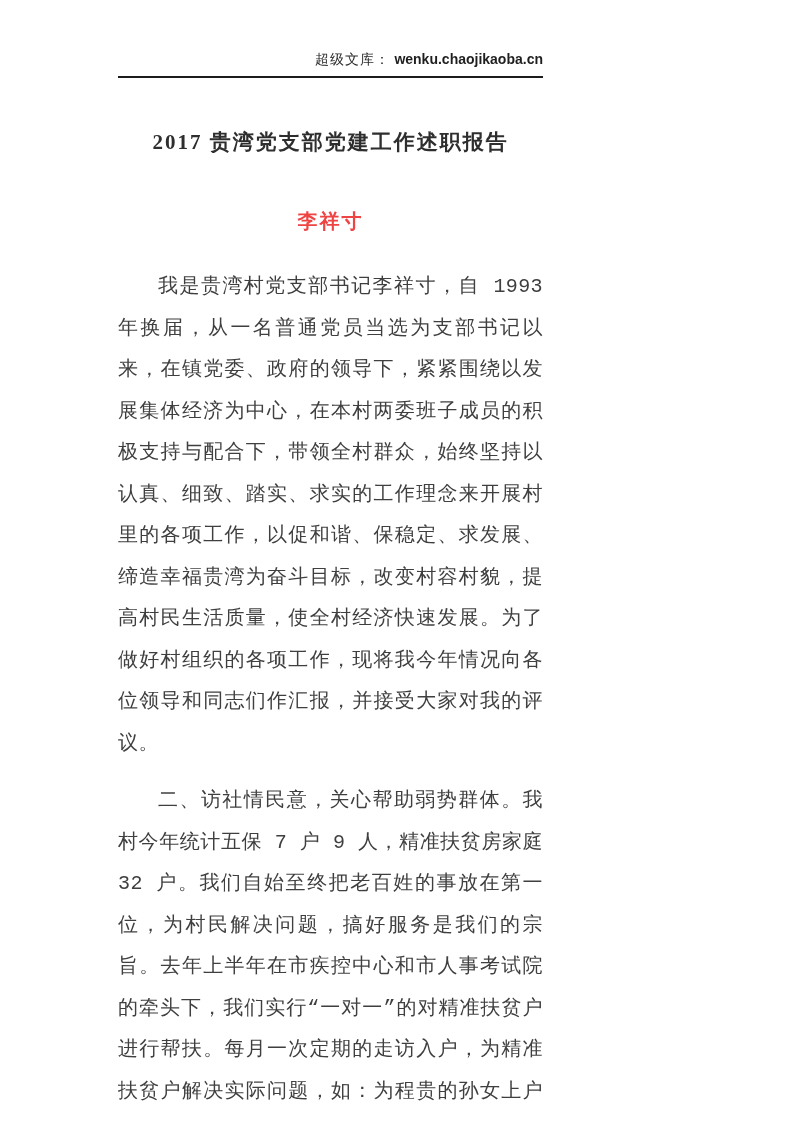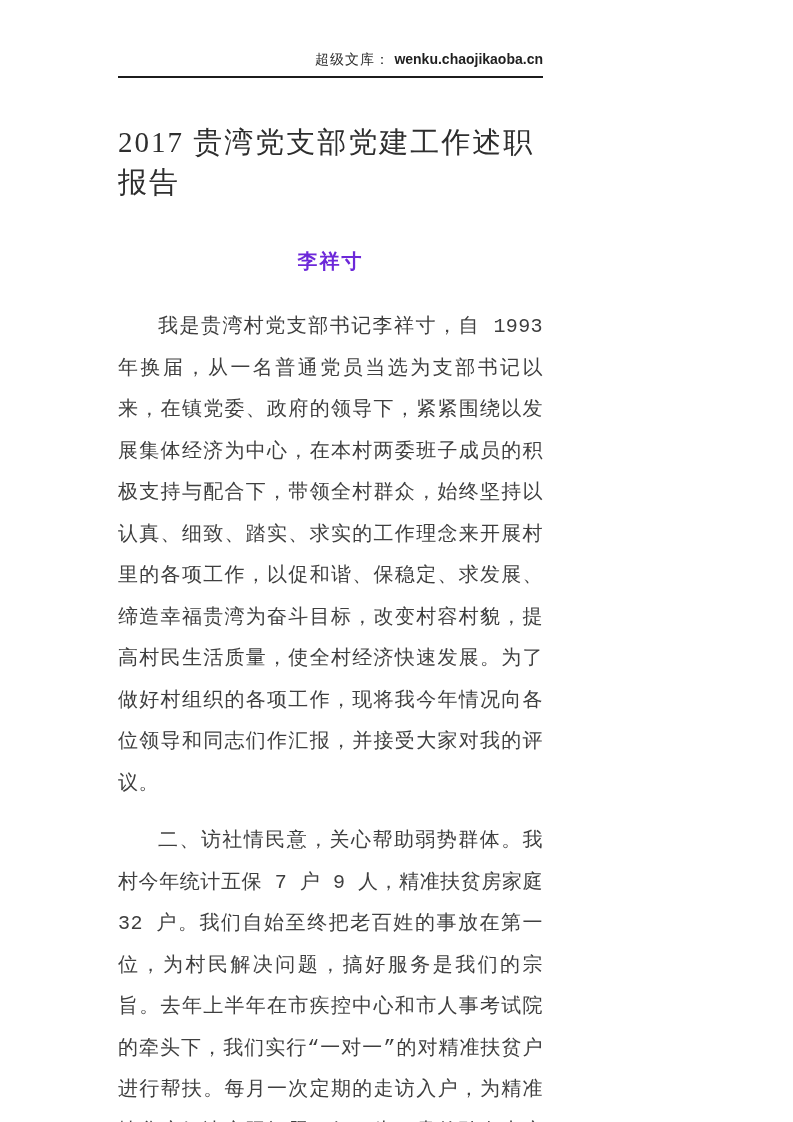--- a/index.html
+++ b/index.html
@@ -30,35 +30,35 @@
     letter-spacing: 1px;
   }
   .site-url {
     font-family: "Liberation Sans", "DejaVu Sans", sans-serif;
     font-size: 14px;
     font-weight: 600;
     color: #1f1f1f;
   }
   .doc-title {
     margin: 44px 0 0 0;
-    text-align: left;
+    text-align: center;
     font-family: "Liberation Serif", "DejaVu Serif", serif;
-    font-size: 29px;
-    font-weight: 400;
+    font-size: 21px;
+    font-weight: 700;
     color: #2e2e2e;
     letter-spacing: 2px;
     line-height: 40px;
   }
   .doc-author {
     margin-top: 46px;
     text-align: center;
     font-family: "Liberation Serif", "DejaVu Serif", serif;
     font-size: 20px;
     font-weight: 600;
-    color: #6d28d9;
+    color: #ef4444;
     letter-spacing: 2px;
     line-height: 26px;
   }
   .doc-body {
     margin-top: 32px;
   }
   .doc-body p {
     margin: 0 0 16px 0;
     font-size: 20px;
     line-height: 41.5px;

